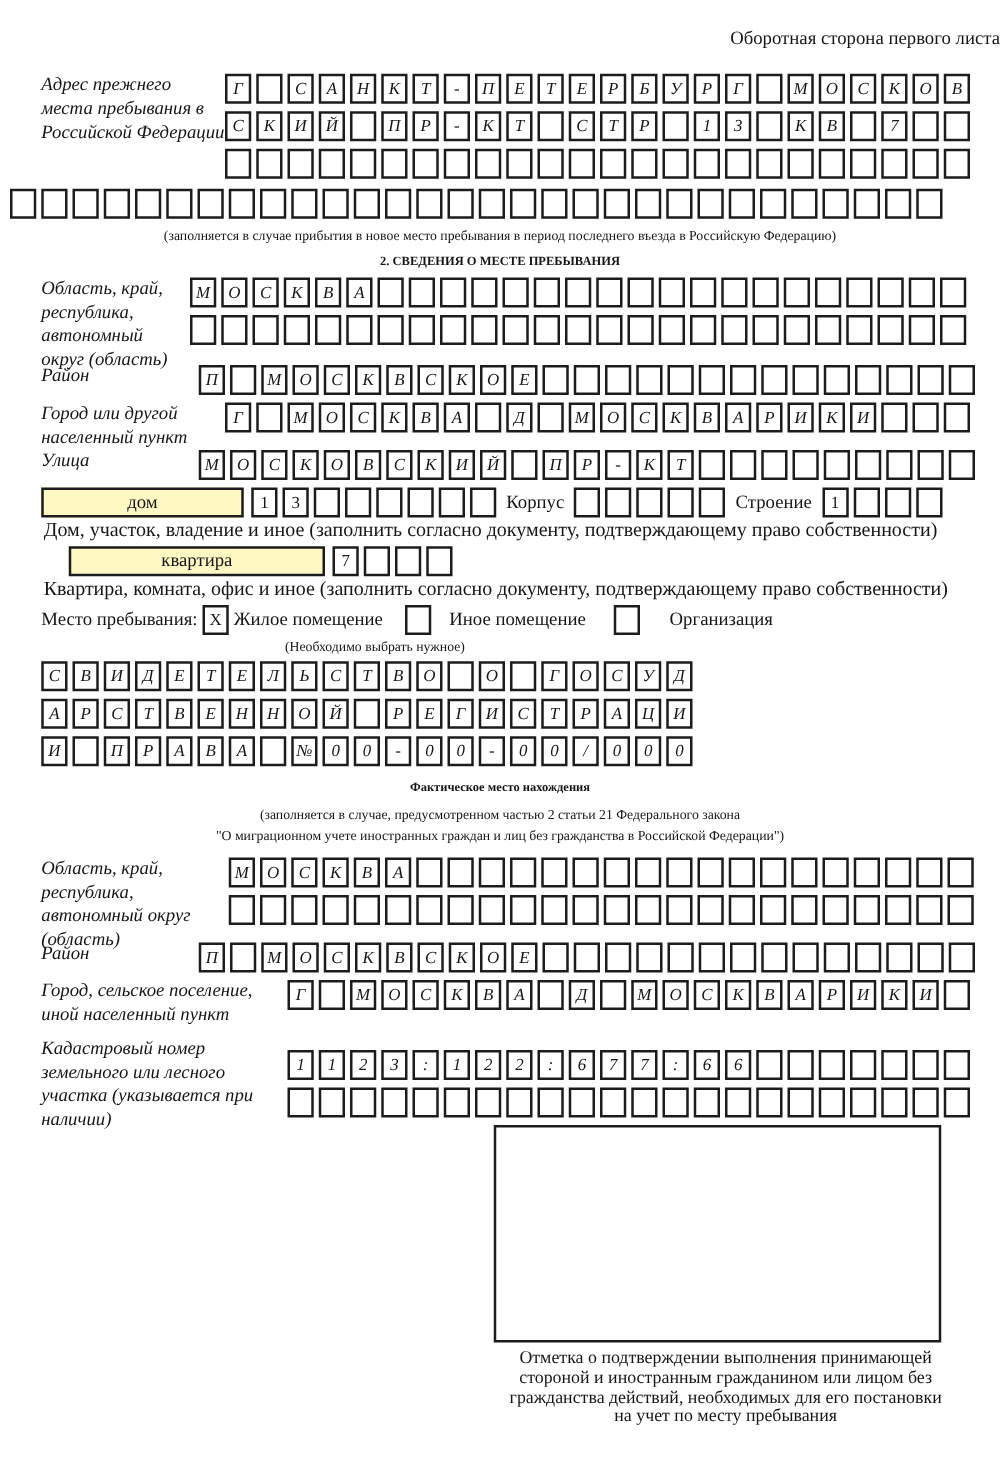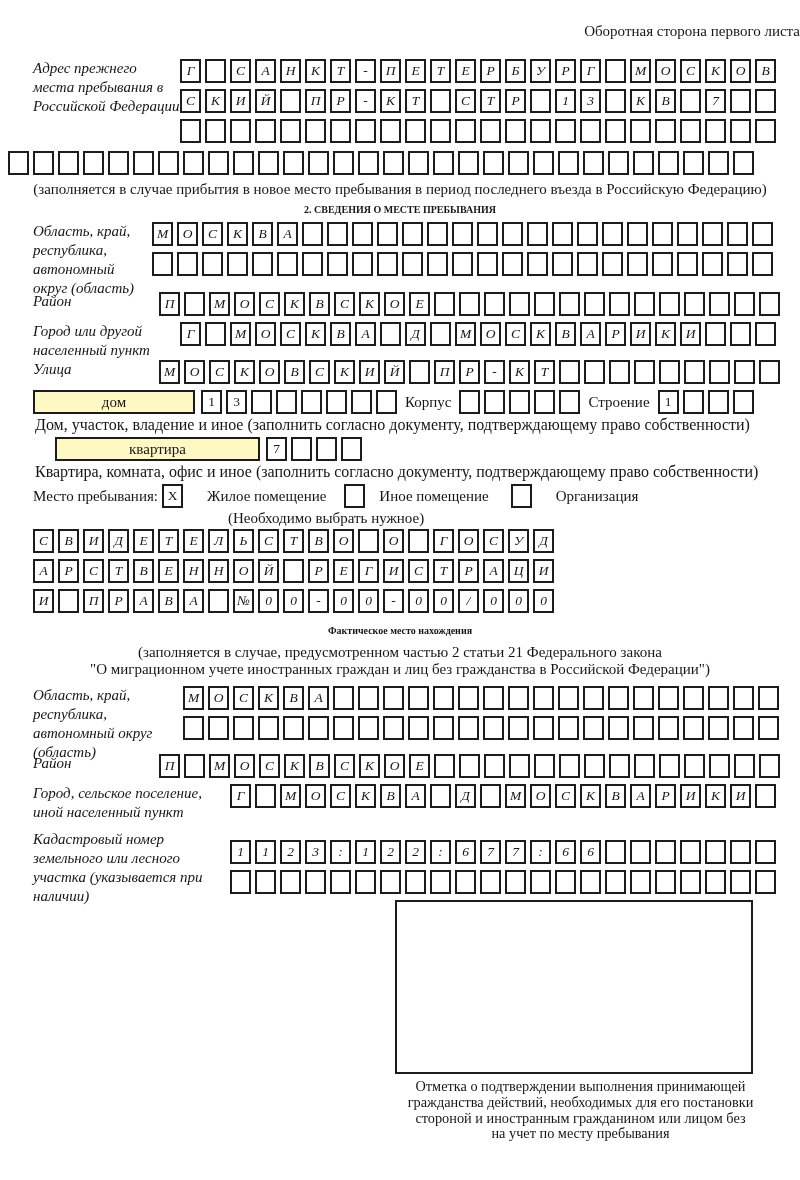--- a/index.html
+++ b/index.html
@@ -17,21 +17,21 @@
     display:inline-block;box-sizing:border-box;vertical-align:top;
     width:21px;height:24px;border:2px solid #1c1c1c;margin-right:4px;
     text-align:center;font-size:13.5px;line-height:20px;background:#fff;
   }
   .widebox{
     display:inline-block;box-sizing:border-box;vertical-align:top;
     height:24px;border:2px solid #1c1c1c;text-align:center;
     font-size:15px;line-height:20px;background:#fef9c3;
   }
   .inline-label{display:inline-block;vertical-align:top;font-size:15px;line-height:24px;}
-  .note{font-size:15px;line-height:17px;text-align:center;}
+  .note{font-size:11px;line-height:17px;text-align:center;}
   .note-left{font-size:16px;line-height:17px;margin-left:35px;}
   .sect-title{font-weight:bold;text-align:center;font-size:10px;line-height:19px;}
   .stay-row{display:flex;align-items:center;margin-left:33px;height:24px;}
   .stay-row .cell{margin-right:0;}
   .stamp-box{margin-left:395px;width:358px;height:174px;border:2px solid #1c1c1c;box-sizing:border-box;background:#fff;}
   .stamp-caption{margin-left:388px;width:385px;text-align:center;font-size:14.3px;line-height:15.8px;}
   .mt2{margin-top:2px;}.mt3{margin-top:3px;}.mt4{margin-top:4px;}.mt5{margin-top:5px;}.mt8{margin-top:8px;}
 </style>
 </head>
 <body>
@@ -82,21 +82,21 @@
   <div class="note-left mt2">Дом, участок, владение и иное (заполнить согласно документу, подтверждающему право собственности)</div>
 
   <div class="mt4" style="margin-left:33px;white-space:nowrap;padding-left:22px;">
     <span class="widebox" style="width:205px;margin-right:6px;">квартира</span><span><span class="cell">7</span><span class="cell"></span><span class="cell"></span><span class="cell"></span></span>
   </div>
   <div class="note-left mt2">Квартира, комната, офис и иное (заполнить согласно документу, подтверждающему право собственности)</div>
 
   <div class="stay-row mt4">
     <span style="font-size:15px;">Место пребывания:</span>
     <span class="cell" style="margin-left:4px;">X</span>
-    <span style="font-size:15px;margin-left:24px;text-align:right;">Жилое помещение</span>
+    <span style="font-size:15px;margin-left:4px;text-align:right;">Жилое помещение</span>
     <span class="cell" style="margin-left:18px;"></span>
     <span style="font-size:15px;margin-left:14px;">Иное помещение</span>
     <span class="cell" style="margin-left:22px;"></span>
     <span style="font-size:15px;margin-left:24px;">Организация</span>
   </div>
   <div class="note mt2" style="text-align:left;margin-left:228px;">(Необходимо выбрать нужное)</div>
 
   <div class="frow mt2">
     <div>
       <div class="cellrow"><span class="cell">С</span><span class="cell">В</span><span class="cell">И</span><span class="cell">Д</span><span class="cell">Е</span><span class="cell">Т</span><span class="cell">Е</span><span class="cell">Л</span><span class="cell">Ь</span><span class="cell">С</span><span class="cell">Т</span><span class="cell">В</span><span class="cell">О</span><span class="cell"></span><span class="cell">О</span><span class="cell"></span><span class="cell">Г</span><span class="cell">О</span><span class="cell">С</span><span class="cell">У</span><span class="cell">Д</span></div>
@@ -131,18 +131,18 @@
     <div class="flabel" style="width:197px;">Кадастровый номер земельного или лесного участка (указывается при наличии)</div>
     <div style="margin-top:10px;">
       <div class="cellrow"><span class="cell">1</span><span class="cell">1</span><span class="cell">2</span><span class="cell">3</span><span class="cell">:</span><span class="cell">1</span><span class="cell">2</span><span class="cell">2</span><span class="cell">:</span><span class="cell">6</span><span class="cell">7</span><span class="cell">7</span><span class="cell">:</span><span class="cell">6</span><span class="cell">6</span><span class="cell"></span><span class="cell"></span><span class="cell"></span><span class="cell"></span><span class="cell"></span><span class="cell"></span><span class="cell"></span></div>
       <div class="cellrow"><span class="cell"></span><span class="cell"></span><span class="cell"></span><span class="cell"></span><span class="cell"></span><span class="cell"></span><span class="cell"></span><span class="cell"></span><span class="cell"></span><span class="cell"></span><span class="cell"></span><span class="cell"></span><span class="cell"></span><span class="cell"></span><span class="cell"></span><span class="cell"></span><span class="cell"></span><span class="cell"></span><span class="cell"></span><span class="cell"></span><span class="cell"></span><span class="cell"></span></div>
     </div>
   </div>
 
   <div class="stamp-box" style="margin-top:-6px;"></div>
   <div class="stamp-caption mt5">
     <div>Отметка о подтверждении выполнения принимающей</div>
+    <div>стороной и иностранным гражданином или лицом без</div>
     <div>гражданства действий, необходимых для его постановки</div>
-    <div>стороной и иностранным гражданином или лицом без</div>
     <div>на учет по месту пребывания</div>
   </div>
 
 </div>
 
 </body></html>

